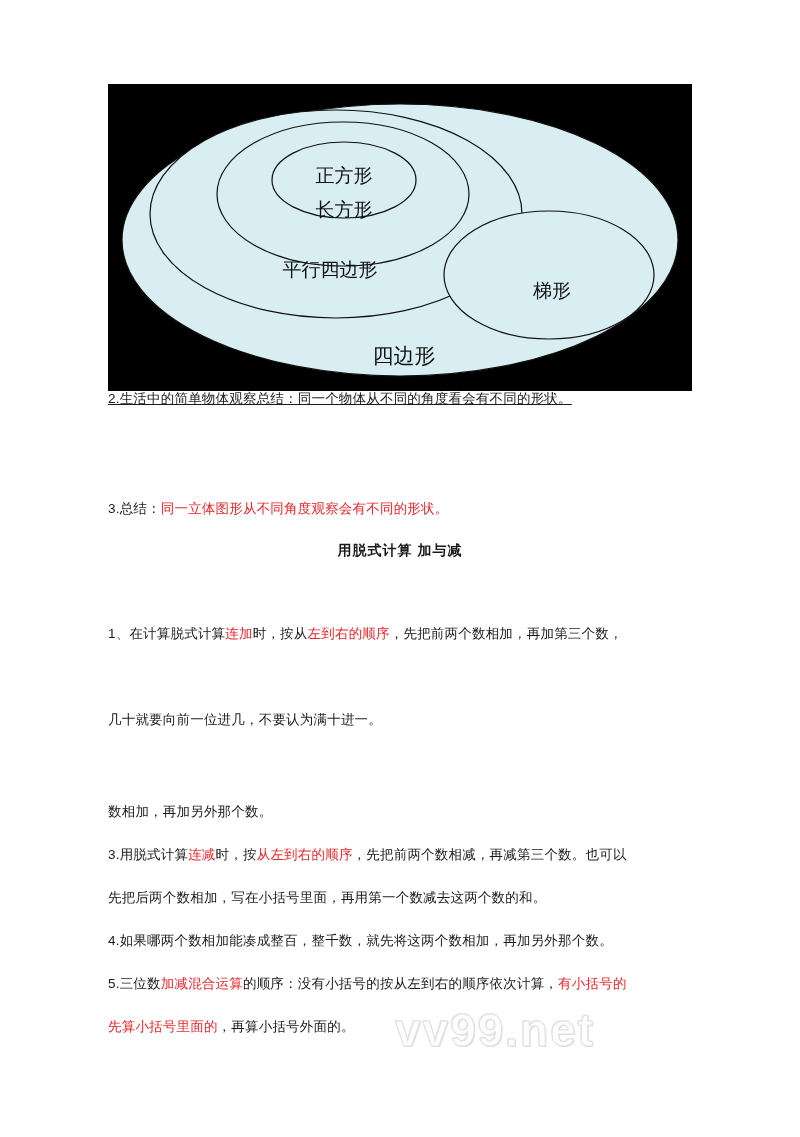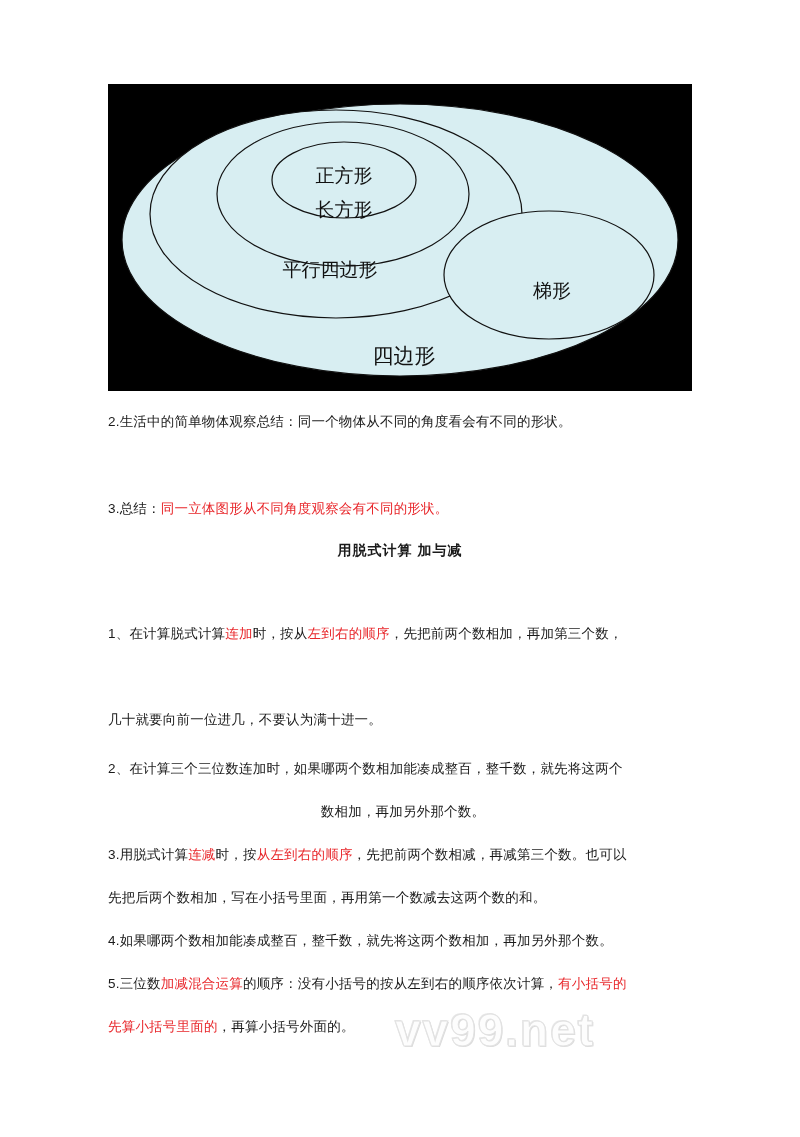--- a/index.html
+++ b/index.html
@@ -107,41 +107,38 @@
       <ellipse cx="441" cy="191" rx="105" ry="64" fill="#d8eef2" stroke="#111111" stroke-width="1.2"></ellipse>
 
       <text class="fig-label" x="236" y="98" text-anchor="middle">正方形</text>
       <text class="fig-label" x="236" y="132" text-anchor="middle">长方形</text>
       <text class="fig-label" x="222" y="192" text-anchor="middle">平行四边形</text>
       <text class="fig-label" x="444" y="213" text-anchor="middle">梯形</text>
       <text class="fig-label fig-label-big" x="296" y="279" text-anchor="middle">四边形</text>
     </svg>
   </div>
 
-  <div class="line" style="top:412px;">
+  <div class="line" style="top:389px;text-decoration:underline;">
     <span>2.生活中的简单物体观察总结：同一个物体从不同的角度看会有不同的形状。</span>
   </div>
 
   <div class="line" style="top:471px;margin-top:28px;">
     <span>3.总结：</span><span class="red">同一立体图形从不同角度观察会有不同的形状。</span>
   </div>
 
   <div class="heading" style="top:542px;">用脱式计算  加与减</div>
 
   <div class="line" style="top:624px;">
     <span>1、在计算脱式计算</span><span class="red">连加</span><span>时，按从</span><span class="red">左到右的顺序</span><span>，先把前两个数相加，再加第三个数，</span>
   </div>
   <div class="line" style="top:710px;">
     <span>几十就要向前一位进几，不要认为满十进一。</span>
   </div>
 
-  <div class="line" style="top:759px;">
-    <span>2、在计算三个三位数连加时，如果哪两个数相加能凑成整百，整千数，就先将这两个</span>
-  </div>
-  <div class="line" style="top:802px;text-align:center;">
+  <div class="line" style="top:802px;">
     <span>数相加，再加另外那个数。</span>
   </div>
 
   <div class="line" style="top:845px;">
     <span>3.用脱式计算</span><span class="red">连减</span><span>时，按</span><span class="red">从左到右的顺序</span><span>，先把前两个数相减，再减第三个数。也可以</span>
   </div>
   <div class="line" style="top:888px;">
     <span>先把后两个数相加，写在小括号里面，再用第一个数减去这两个数的和。</span>
   </div>
 

